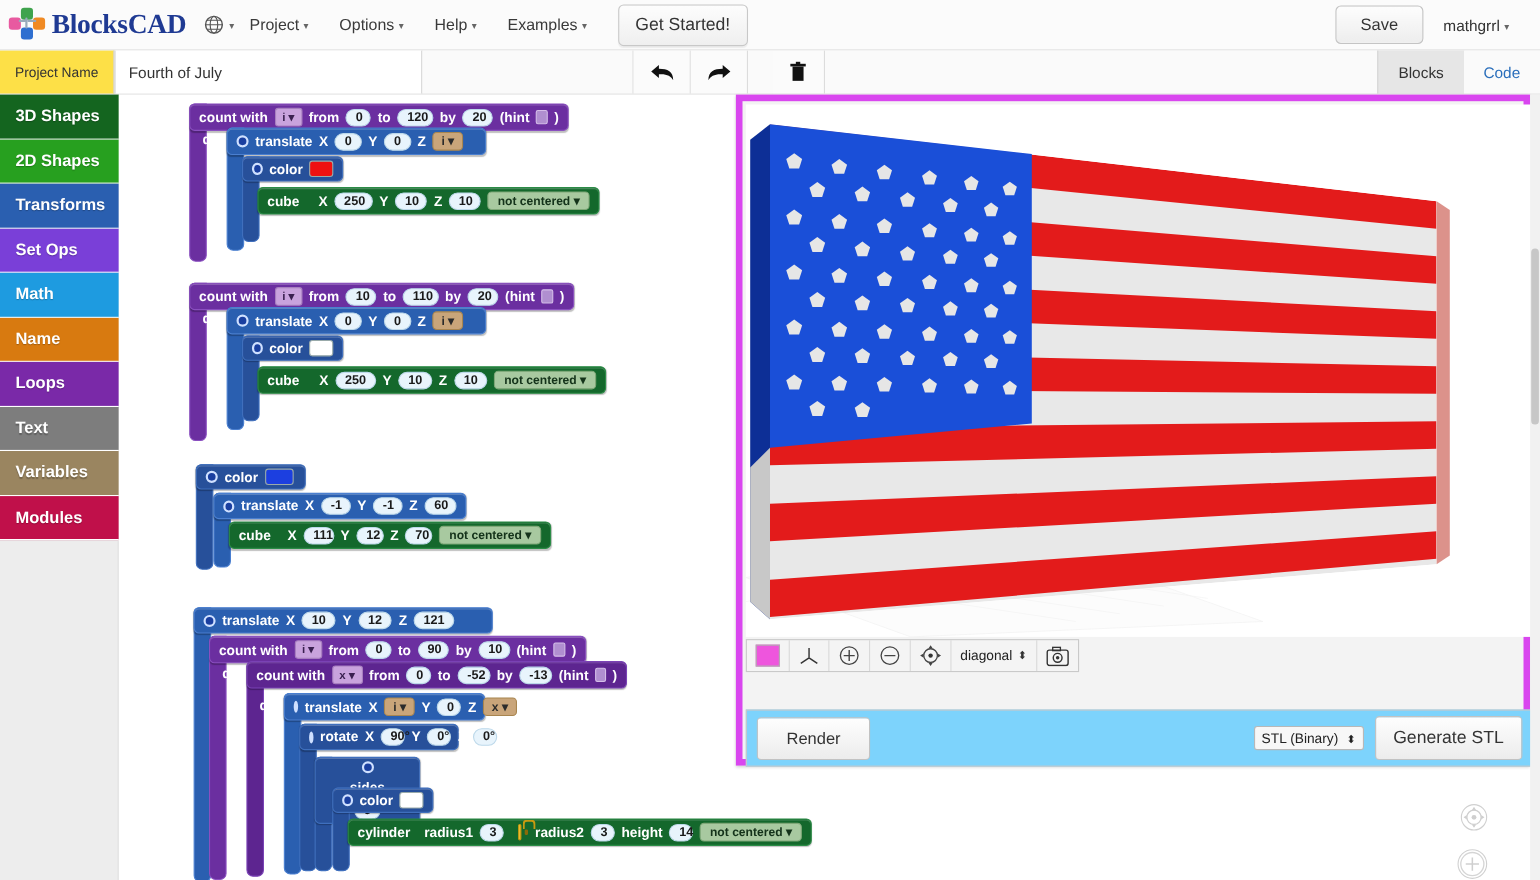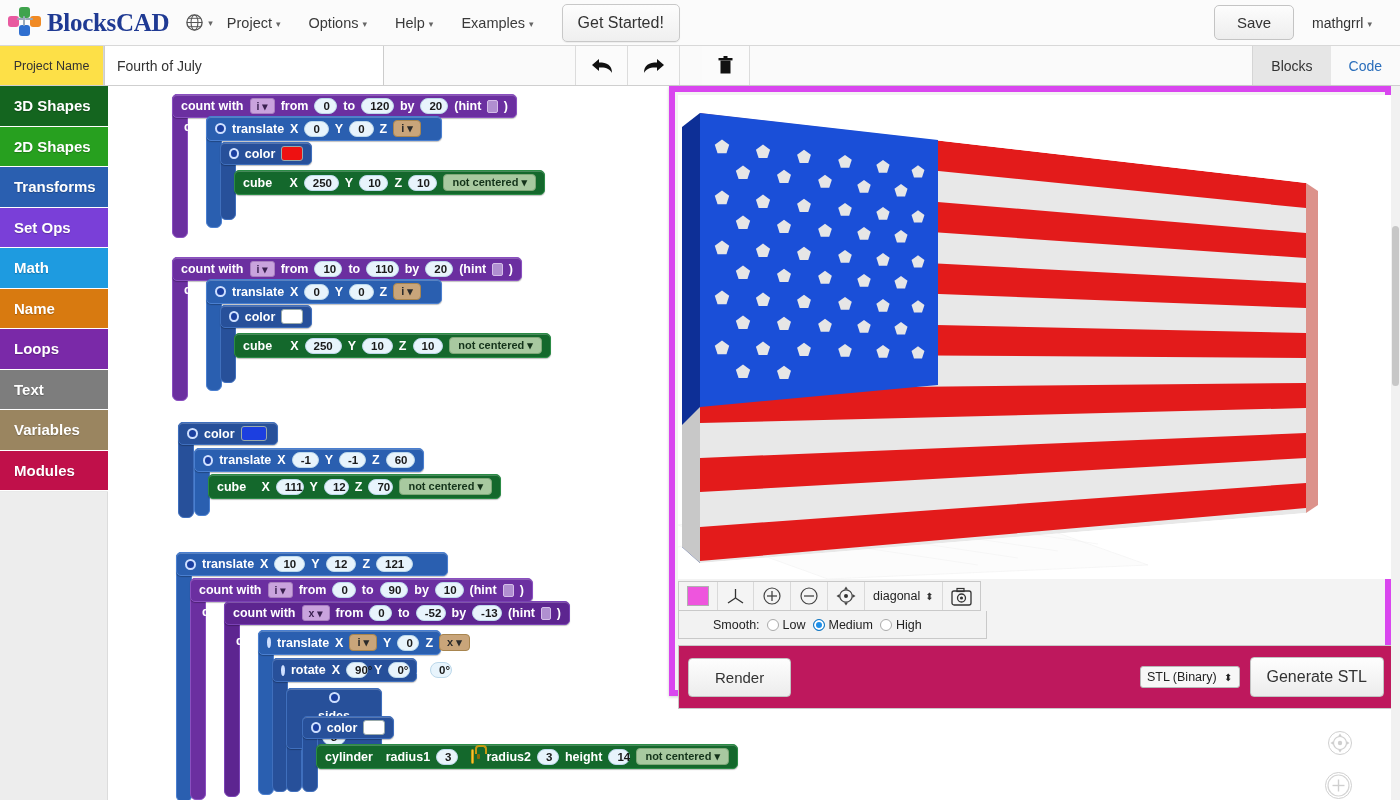--- a/index.html
+++ b/index.html
@@ -178,22 +178,22 @@
     background: #f2f2f2; border: 1px solid #c9c9c9; border-top: none;
     display: flex; align-items: center; gap: 7px; padding-left: 34px;
     font-size: 12.5px; color: #222;
   }
   .radio {
     width: 12px; height: 12px; border-radius: 50%; border: 1px solid #aaa;
     background: #fff; display: inline-block; vertical-align: middle; margin-right: 4px;
   }
   .radio.on { background: #1e8fe8; border-color: #1477c0; box-shadow: inset 0 0 0 2px #fff; }
   #render-bar {
-    position: absolute; left: 3px; top: 553px; width: 716px; height: 64px;
-    background: #be185d; border: 1px solid #c9c9c9;
+    position: absolute; left: 3px; top: 553px; width: 716px; height: 52px;
+    background: #7dd3fc; border: 1px solid #c9c9c9;
     display: flex; align-items: center; padding: 0 9px;
   }
   .pbtn {
     background: linear-gradient(#fefefe,#ececec); border: 1px solid #c2c2c2;
     border-radius: 4px; font-size: 15px; color: #333; cursor: pointer;
   }
   #render-btn { padding: 10px 26px; }
   #gen-btn { padding: 10px 16px; margin-left: 10px; font-size: 16px; }
   #stl-sel {
     margin-left: auto; background: #f7f7f7; border: 1px solid #b8b8b8;
@@ -808,32 +808,20 @@
     <div class="vt-cell" style="border-right:none;">
       <svg width="21" height="19" viewBox="0 0 21 19">
         <rect x="1" y="4" width="19" height="14" rx="2" fill="none" stroke="#333" stroke-width="1.3"></rect>
         <rect x="6" y="1.5" width="7" height="3" fill="none" stroke="#333" stroke-width="1.2"></rect>
         <circle cx="10.5" cy="11" r="4" fill="none" stroke="#333" stroke-width="1.3"></circle>
         <circle cx="10.5" cy="11" r="1.6" fill="#333"></circle>
       </svg>
     </div>
   </div>
 
-  <div id="smooth-bar">
-    <span>Smooth:</span>
-    <span>
-      <span class="radio"></span><span>Low</span>
-    </span>
-    <span>
-      <span class="radio on"></span><span>Medium</span>
-    </span>
-    <span>
-      <span class="radio"></span><span>High</span>
-    </span>
-  </div>
 
   <div id="render-bar">
     <div class="pbtn" id="render-btn">Render</div>
     <div id="stl-sel">
       <span>STL (Binary)</span>
       <span style="margin-left:4px;font-size:10px;">⬍</span>
     </div>
     <div class="pbtn" id="gen-btn">Generate STL</div>
   </div>
 </div>

